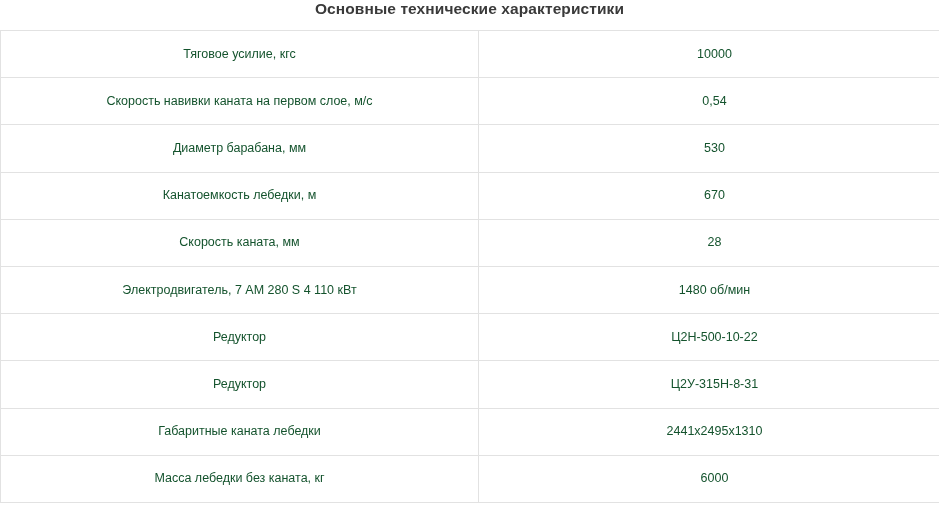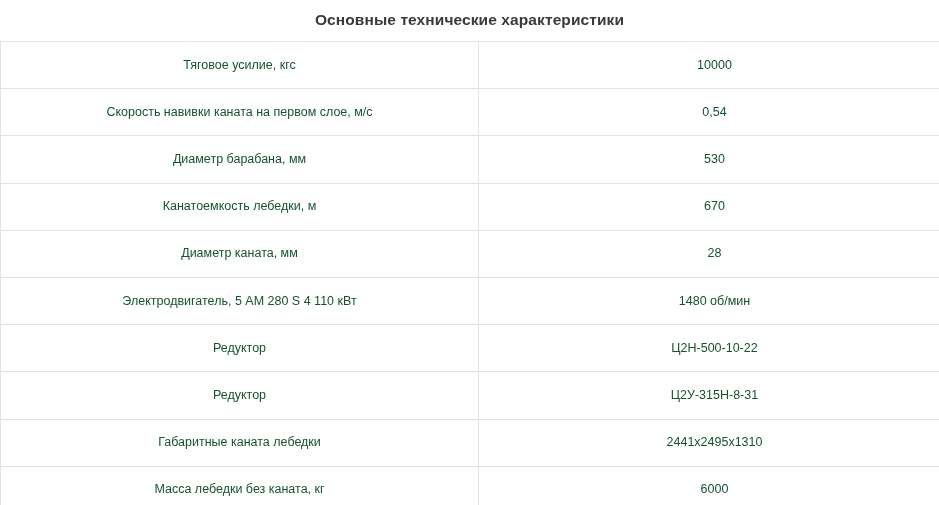--- a/index.html
+++ b/index.html
@@ -19,21 +19,20 @@
     height: 505px;
     box-sizing: border-box;
     padding: 0;
     position: relative;
   }
   .title {
     text-align: center;
     font-size: 15.5px;
     font-weight: bold;
     color: #3a3a3a;
-    padding-top: 11px;
     padding-bottom: 12px;
     letter-spacing: 0.1px;
   }
   table.spec {
     width: 924px;
     margin: 0 auto;
     border-collapse: collapse;
     table-layout: fixed;
   }
   table.spec tr {
@@ -74,25 +73,25 @@
       </tr>
       <tr>
         <td class="param">Диаметр барабана, мм</td>
         <td class="value">530</td>
       </tr>
       <tr>
         <td class="param">Канатоемкость лебедки, м</td>
         <td class="value">670</td>
       </tr>
       <tr>
-        <td class="param">Диаметр каната, мм</td>
+        <td class="param">Скорость каната, мм</td>
         <td class="value">28</td>
       </tr>
       <tr>
-        <td class="param">Электродвигатель, 5 АМ 280 S 4 110 кВт</td>
+        <td class="param">Электродвигатель, 7 АМ 280 S 4 110 кВт</td>
         <td class="value">1480 об/мин</td>
       </tr>
       <tr>
         <td class="param">Редуктор</td>
         <td class="value">Ц2Н-500-10-22</td>
       </tr>
       <tr>
         <td class="param">Редуктор</td>
         <td class="value">Ц2У-315Н-8-31</td>
       </tr>

